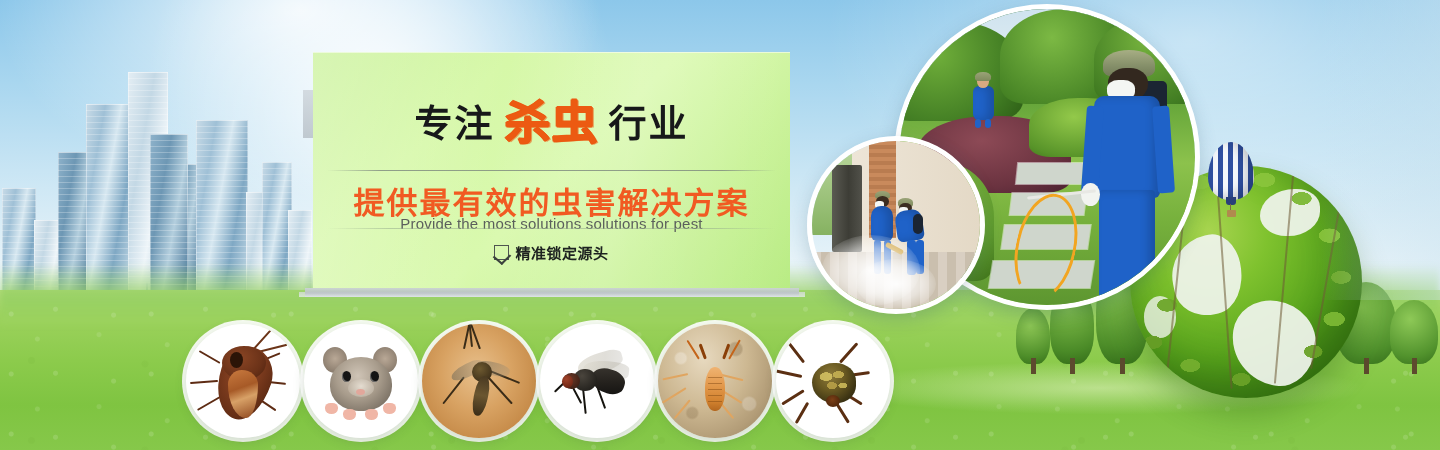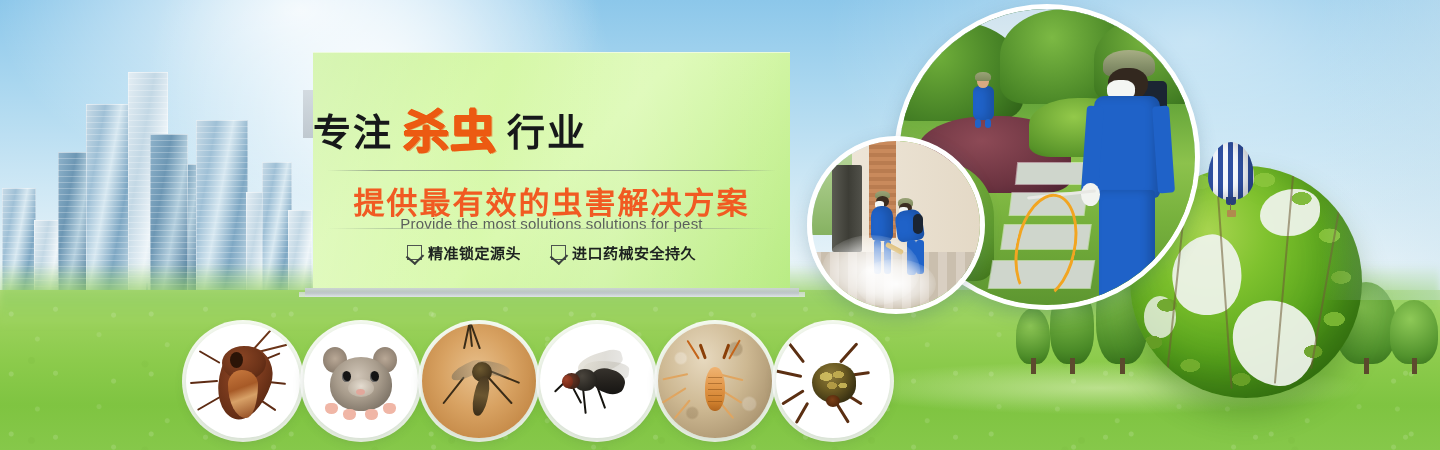--- a/index.html
+++ b/index.html
@@ -217,22 +217,22 @@
     opacity:.9;
   }
   .panel-shadow2{
     position:absolute;left:299px;top:292px;width:506px;height:5px;
     background:linear-gradient(180deg,#d7dcdf 0%,#eaeef0 100%);
     opacity:.75;
   }
 
   
   .headline{
-    position:absolute;left:0;right:0;top:55px;
-    text-align:left;
+    position:absolute;left:0;right:0;top:46px;
+    text-align:center;
     font-size:38px;line-height:1;
     font-weight:bold;
     letter-spacing:2px;
     white-space:nowrap;
   }
   .hl-black{color:#17181a;font-weight:bold;}
   .hl-accent{
     display:inline-block;
     color:#ec5a12;
     font-weight:bold;
@@ -511,24 +511,20 @@
     <div class="subhead">提供最有效的虫害解决方案</div>
     <div class="subhead-en">Provide the most solutions solutions for pest</div>
 
     <div class="divider divider-2"></div>
 
     <div class="features">
       <div class="feature">
         <span class="chk"></span>
         <span class="feature-label">精准锁定源头</span>
       </div>
-      <div class="feature">
-        <span class="chk"></span>
-        <span class="feature-label">进口药械安全持久</span>
-      </div>
     </div>
   </div>
 
   <div class="pests">
 
     <div class="pest" style="left:0;">
       <div class="pest-inner">
         <div style="position:relative;width:90px;height:90px;">
           <div class="roach-ant" style="left:54px;top:14px;width:30px;transform:rotate(-48deg);"></div>
           <div class="roach-ant" style="left:56px;top:16px;width:34px;transform:rotate(-14deg);"></div>

